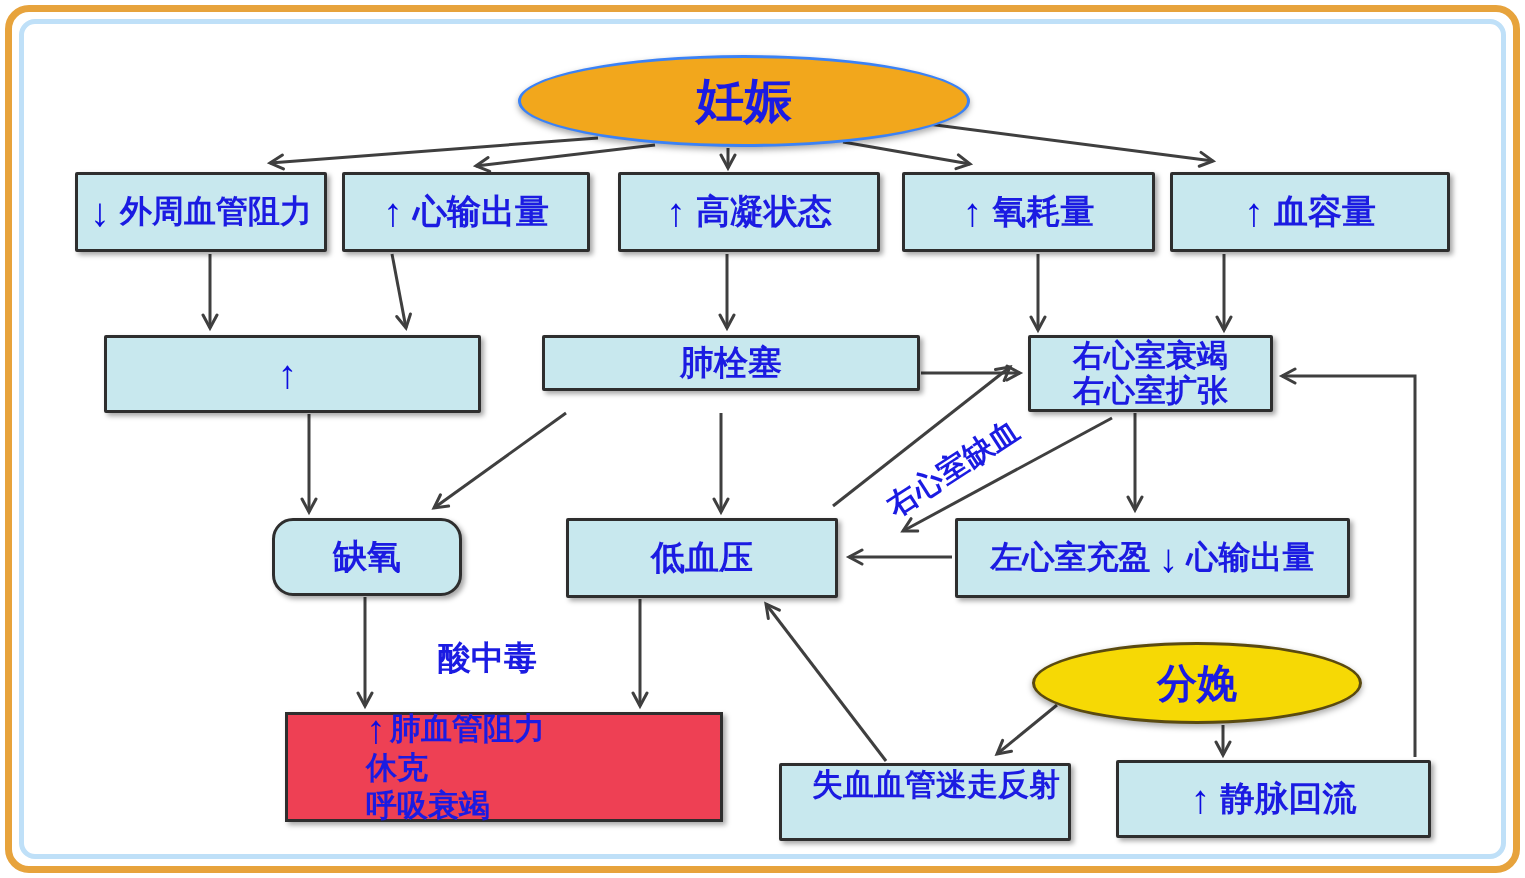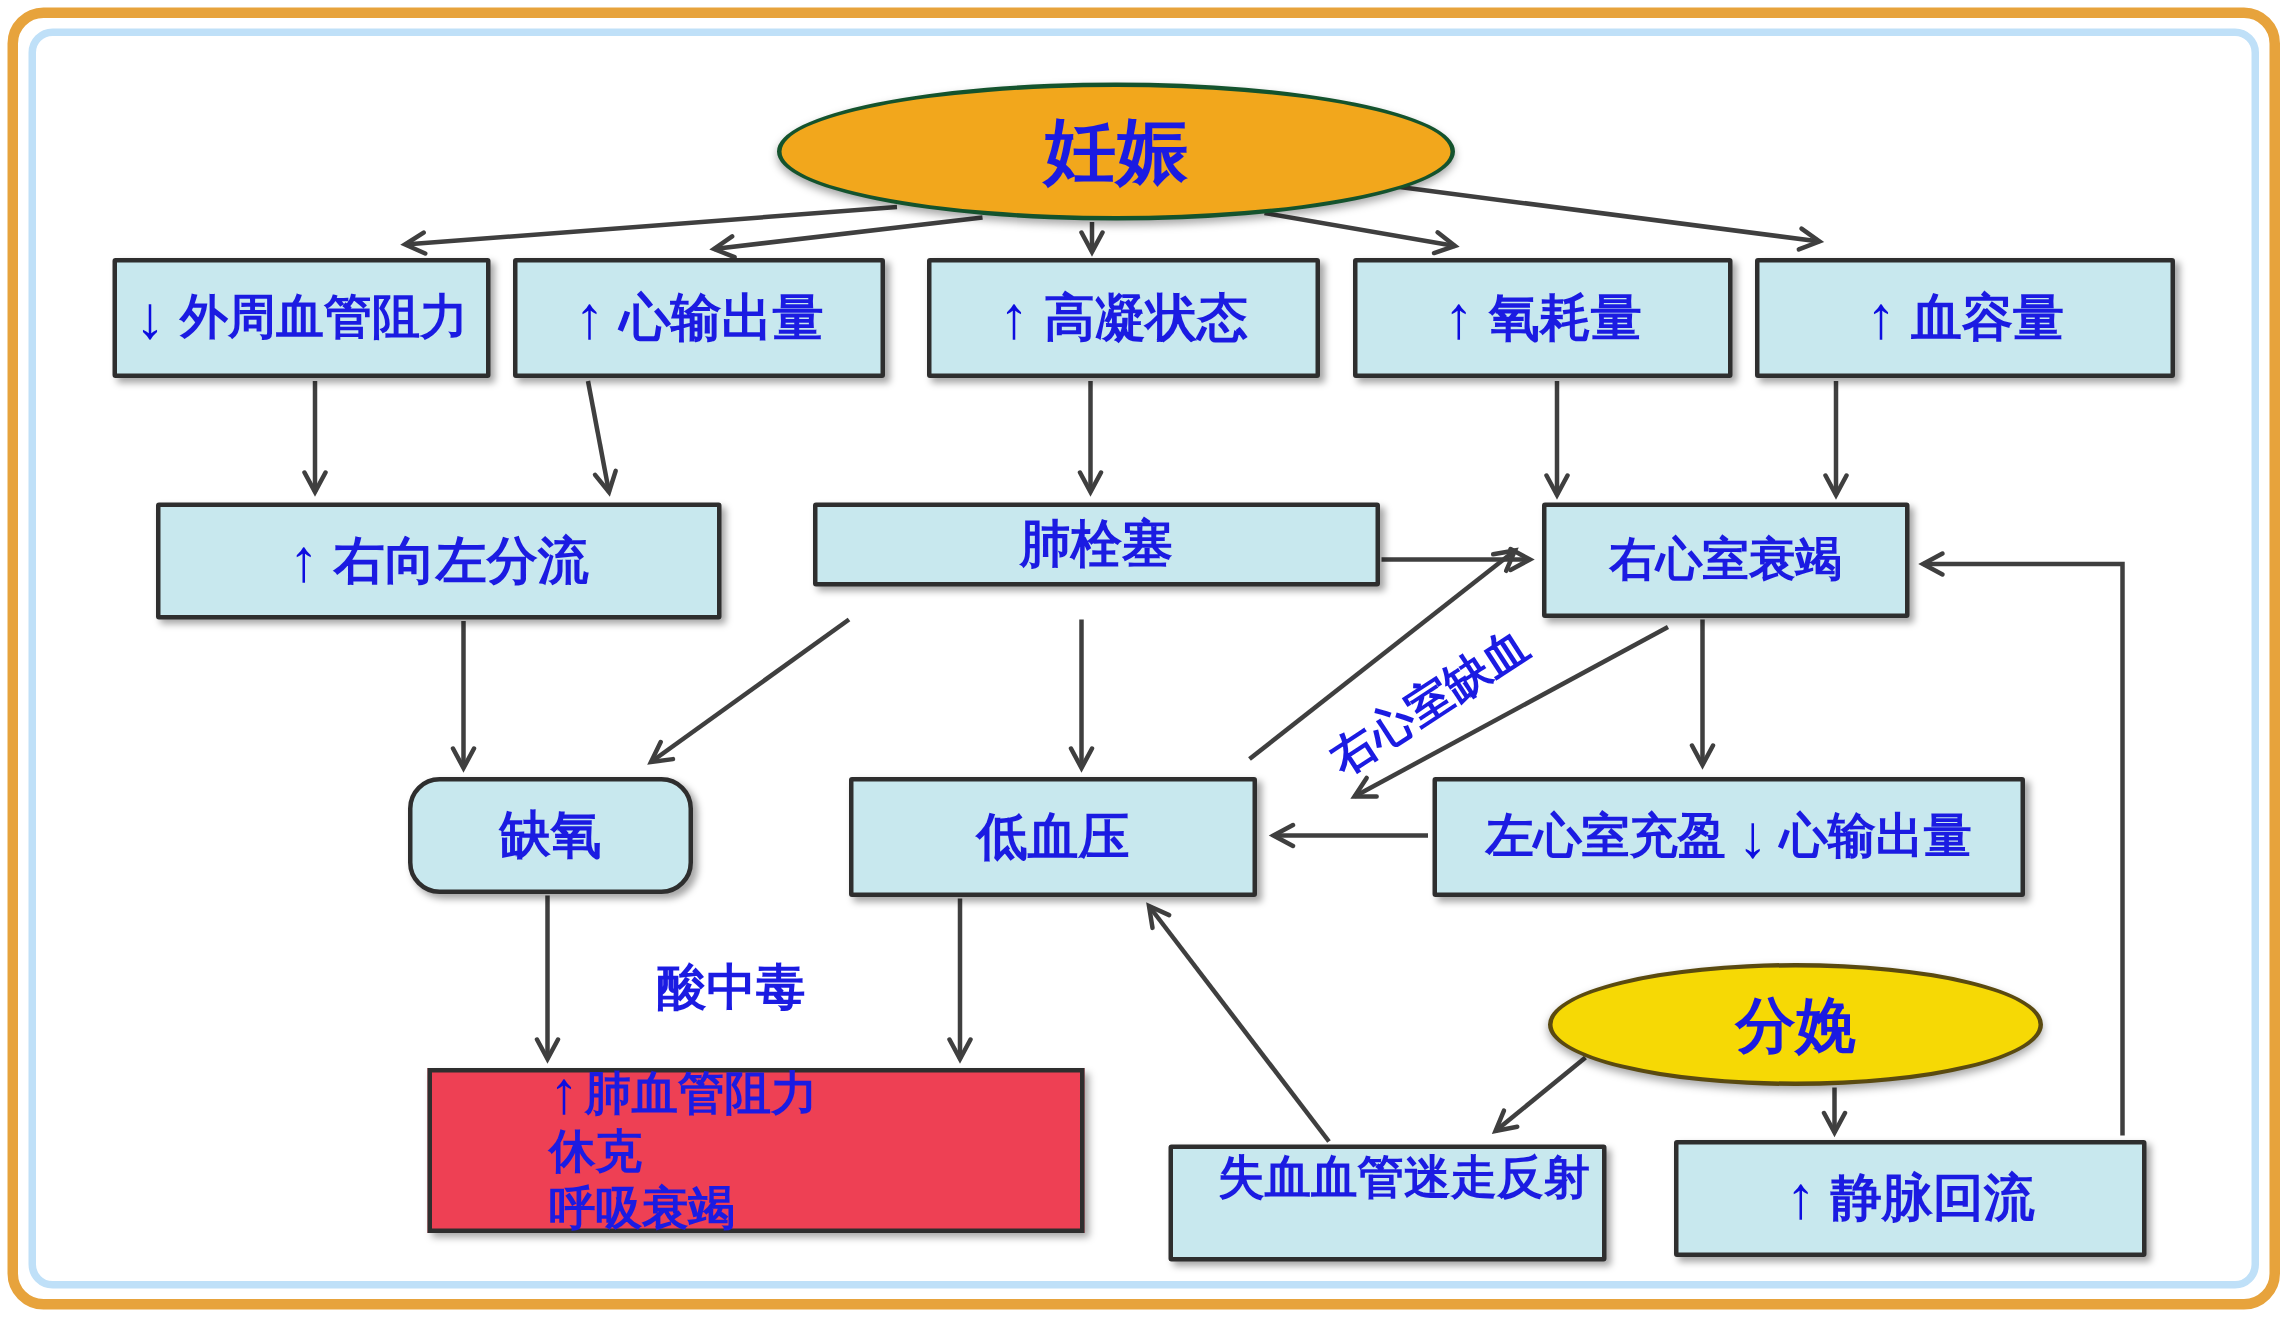--- a/index.html
+++ b/index.html
@@ -7,21 +7,21 @@
          font-family:"Liberation Sans","DejaVu Sans",sans-serif;}
   .frame-outer{position:absolute;left:5px;top:5px;right:5px;bottom:5px;
                border:7px solid #e7a33c;border-radius:24px;}
   .frame-inner{position:absolute;left:19px;top:19px;right:19px;bottom:19px;
                border:5px solid #bfe0f8;border-radius:16px;}
   .arrows{position:absolute;left:0;top:0;}
   .node{position:absolute;box-sizing:border-box;display:flex;align-items:center;justify-content:center;
         color:#1b1be2;font-weight:bold;white-space:nowrap;}
   .box{background:#c8e8ee;border:3px solid #2e2e2e;border-radius:2px;
        box-shadow:3px 3px 5px rgba(0,0,0,0.35);font-size:34px;}
-  .ellipse{border-radius:50%;border:3px solid #14532d;box-shadow:0 3px 6px rgba(0,0,0,0.35);font-family:Liberation Mono, monospace;}
+  .ellipse{border-radius:50%;border:3px solid #3b82f6;box-shadow:0 3px 6px rgba(0,0,0,0.35);font-family:Liberation Mono, monospace;}
   .glyph{font-weight:900;margin-right:10px;font-size:40px;line-height:1;color:#0d0de0;}
   .glyph-mid{font-weight:900;margin:0 8px;font-size:40px;line-height:1;color:#0d0de0;}
   .twoline{flex-direction:column;line-height:1.12;font-size:31px;}
   .leftcol{flex-direction:row;align-items:flex-start;line-height:1.2;}
   .redbox{background:#ee4054;border:3px solid #2e2e2e;box-shadow:3px 3px 5px rgba(0,0,0,0.35);
           font-size:31px;flex-direction:column;align-items:flex-start;line-height:1.22;padding-left:78px;}
   .redbox .r1{display:flex;align-items:center;}
   .redbox .indent{}
   .freelabel{position:absolute;color:#1b1be2;font-weight:bold;font-size:33px;white-space:nowrap;}
 </style>
@@ -90,29 +90,29 @@
     <span>氧耗量</span>
   </div>
 
   <div class="node box" style="left:1170px;top:172px;width:280px;height:80px;">
     <span class="glyph">↑</span>
     <span>血容量</span>
   </div>
 
   <div class="node box" style="left:104px;top:335px;width:377px;height:78px;">
     <span class="glyph">↑</span>
-    <span>右向左分流</span>
   </div>
 
   <div class="node box" style="left:542px;top:335px;width:378px;height:56px;">
     <span>肺栓塞</span>
   </div>
 
   <div class="node box twoline" style="left:1028px;top:335px;width:245px;height:77px;">
     <span>右心室衰竭</span>
+    <span>右心室扩张</span>
   </div>
 
   <div class="node box" style="left:272px;top:518px;width:190px;height:78px;border-radius:21px;">
     <span>缺氧</span>
   </div>
 
   <div class="node box" style="left:566px;top:518px;width:272px;height:80px;">
     <span>低血压</span>
   </div>
 

